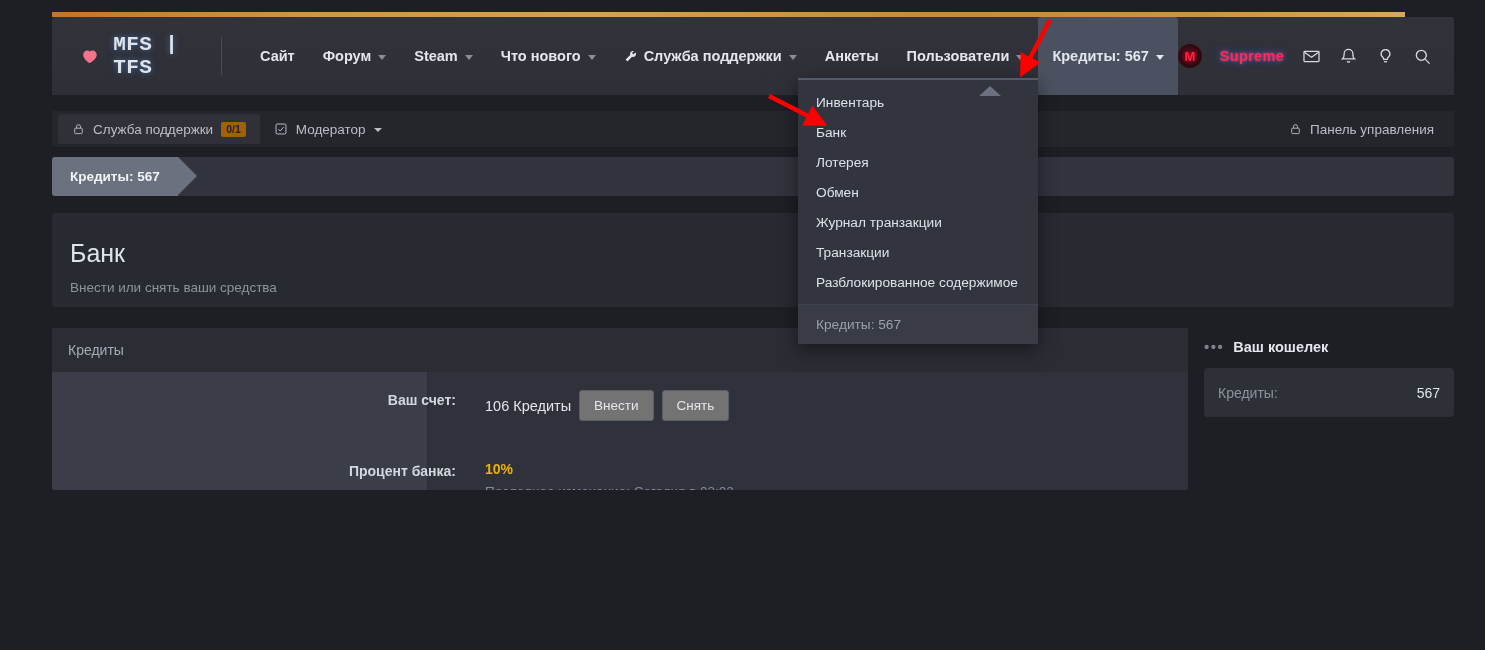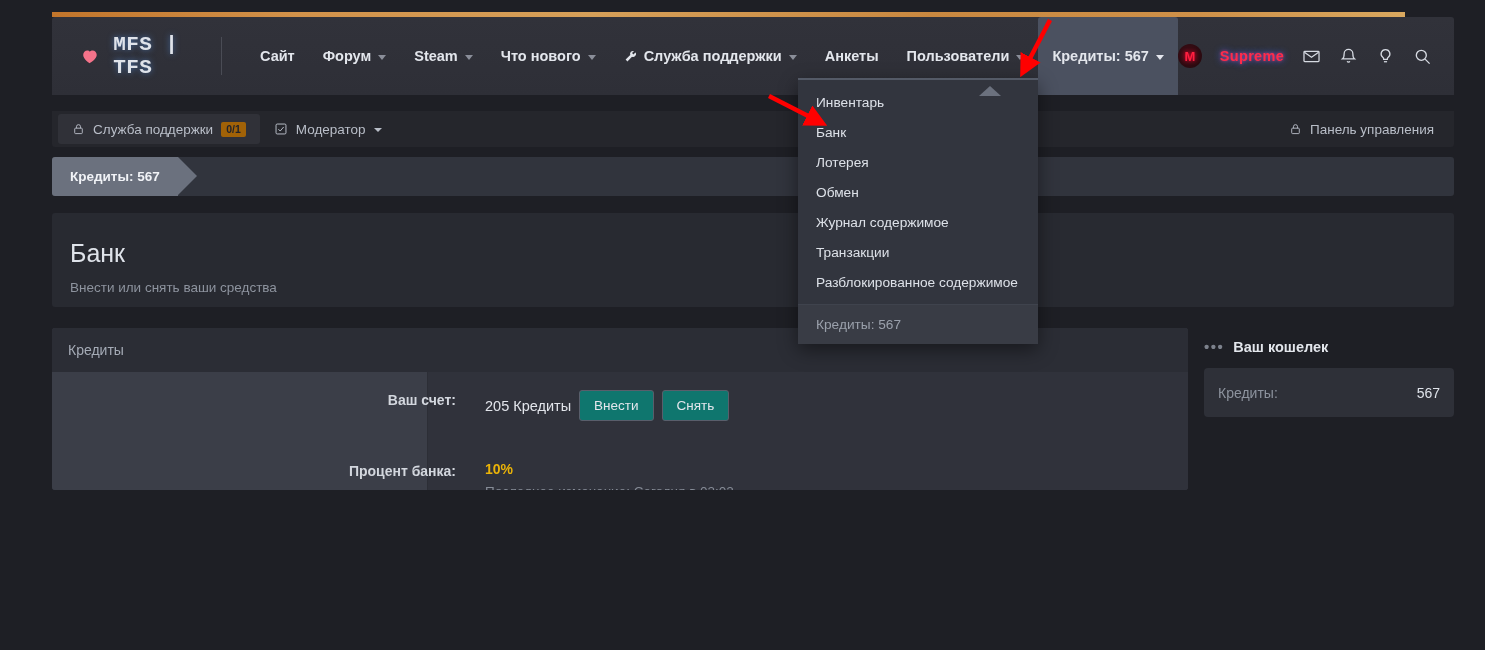--- a/index.html
+++ b/index.html
@@ -134,21 +134,21 @@
   }
   .card-head {
     height: 44px; background: #2b2d35; display: flex; align-items: center;
     padding-left: 16px; color: #a5abb6; font-size: 14px;
   }
   .inline-val {
     display: flex; align-items: center; gap: 0;
   }
   .amount { color: #e2e5eb; font-size: 14.5px; margin-right: 8px; }
   .btn {
-    background: #0f766e; border: 1px solid #595e6b; border-radius: 3px;
+    background: #737373; border: 1px solid #595e6b; border-radius: 3px;
     color: #e3e6ec; font-size: 13.5px; padding: 7px 14px;
     cursor: pointer; margin-right: 8px;
     font-family: "Liberation Sans", sans-serif;
   }
   .pct { color: #eab308; font-size: 14px; font-weight: bold; }
   .note { color: #868c97; font-size: 13.5px; margin-top: 7px; }
 
   .body-split { display: flex; }
   .split-left { width: 376px; background: #3b3e48; border-right: 1px solid #2c2e36; }
   .split-right { flex: 1; background: #30323b; padding-bottom: 18px; }
@@ -325,21 +325,21 @@
             <div style="height:58px"></div>
             <div style="height:60px"></div>
           </div>
           <div class="split-right"></div>
         </div>
         <div style="position:absolute; left:0; top:44px; width:100%;">
           <div class="vrow">
             <div class="lbl">Ваш счет:</div>
             <div class="val">
               <div class="inline-val">
-                <span class="amount">205 Кредиты</span>
+                <span class="amount">106 Кредиты</span>
                 <button class="btn">Внести</button>
                 <button class="btn">Снять</button>
               </div>
             </div>
           </div>
           <div class="vrow" style="margin-top:22px">
             <div class="lbl">Процент банка:</div>
             <div class="val">
               <div class="pct">10%</div>
               <div class="note">Последнее изменение: Сегодня в 03:02</div>
@@ -361,21 +361,21 @@
     </div>
   </div>
 
   <div class="dd-arrow"></div>
   <div class="dropdown">
     <div class="dd-spacer"></div>
     <div class="dd-item">Инвентарь</div>
     <div class="dd-item">Банк</div>
     <div class="dd-item">Лотерея</div>
     <div class="dd-item">Обмен</div>
-    <div class="dd-item">Журнал содержимое</div>
+    <div class="dd-item">Журнал транзакции</div>
     <div class="dd-item">Транзакции</div>
     <div class="dd-item">Разблокированное содержимое</div>
     <div class="dd-spacer"></div>
     <div class="dd-footer">Кредиты: 567</div>
   </div>
 
   <svg class="annot" viewBox="0 0 1485 650">
     <defs>
       <marker id="ah" markerWidth="5" markerHeight="5" refX="2.2" refY="2.5" orient="auto">
         <path d="M0,0 L5,2.5 L0,5 z" fill="#ff0000"></path>

